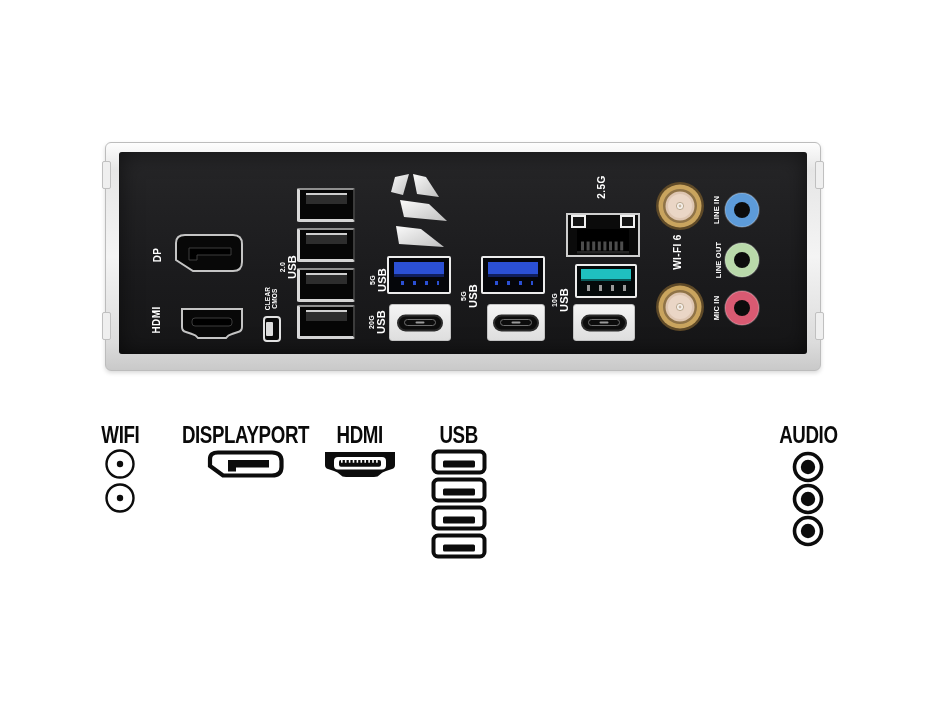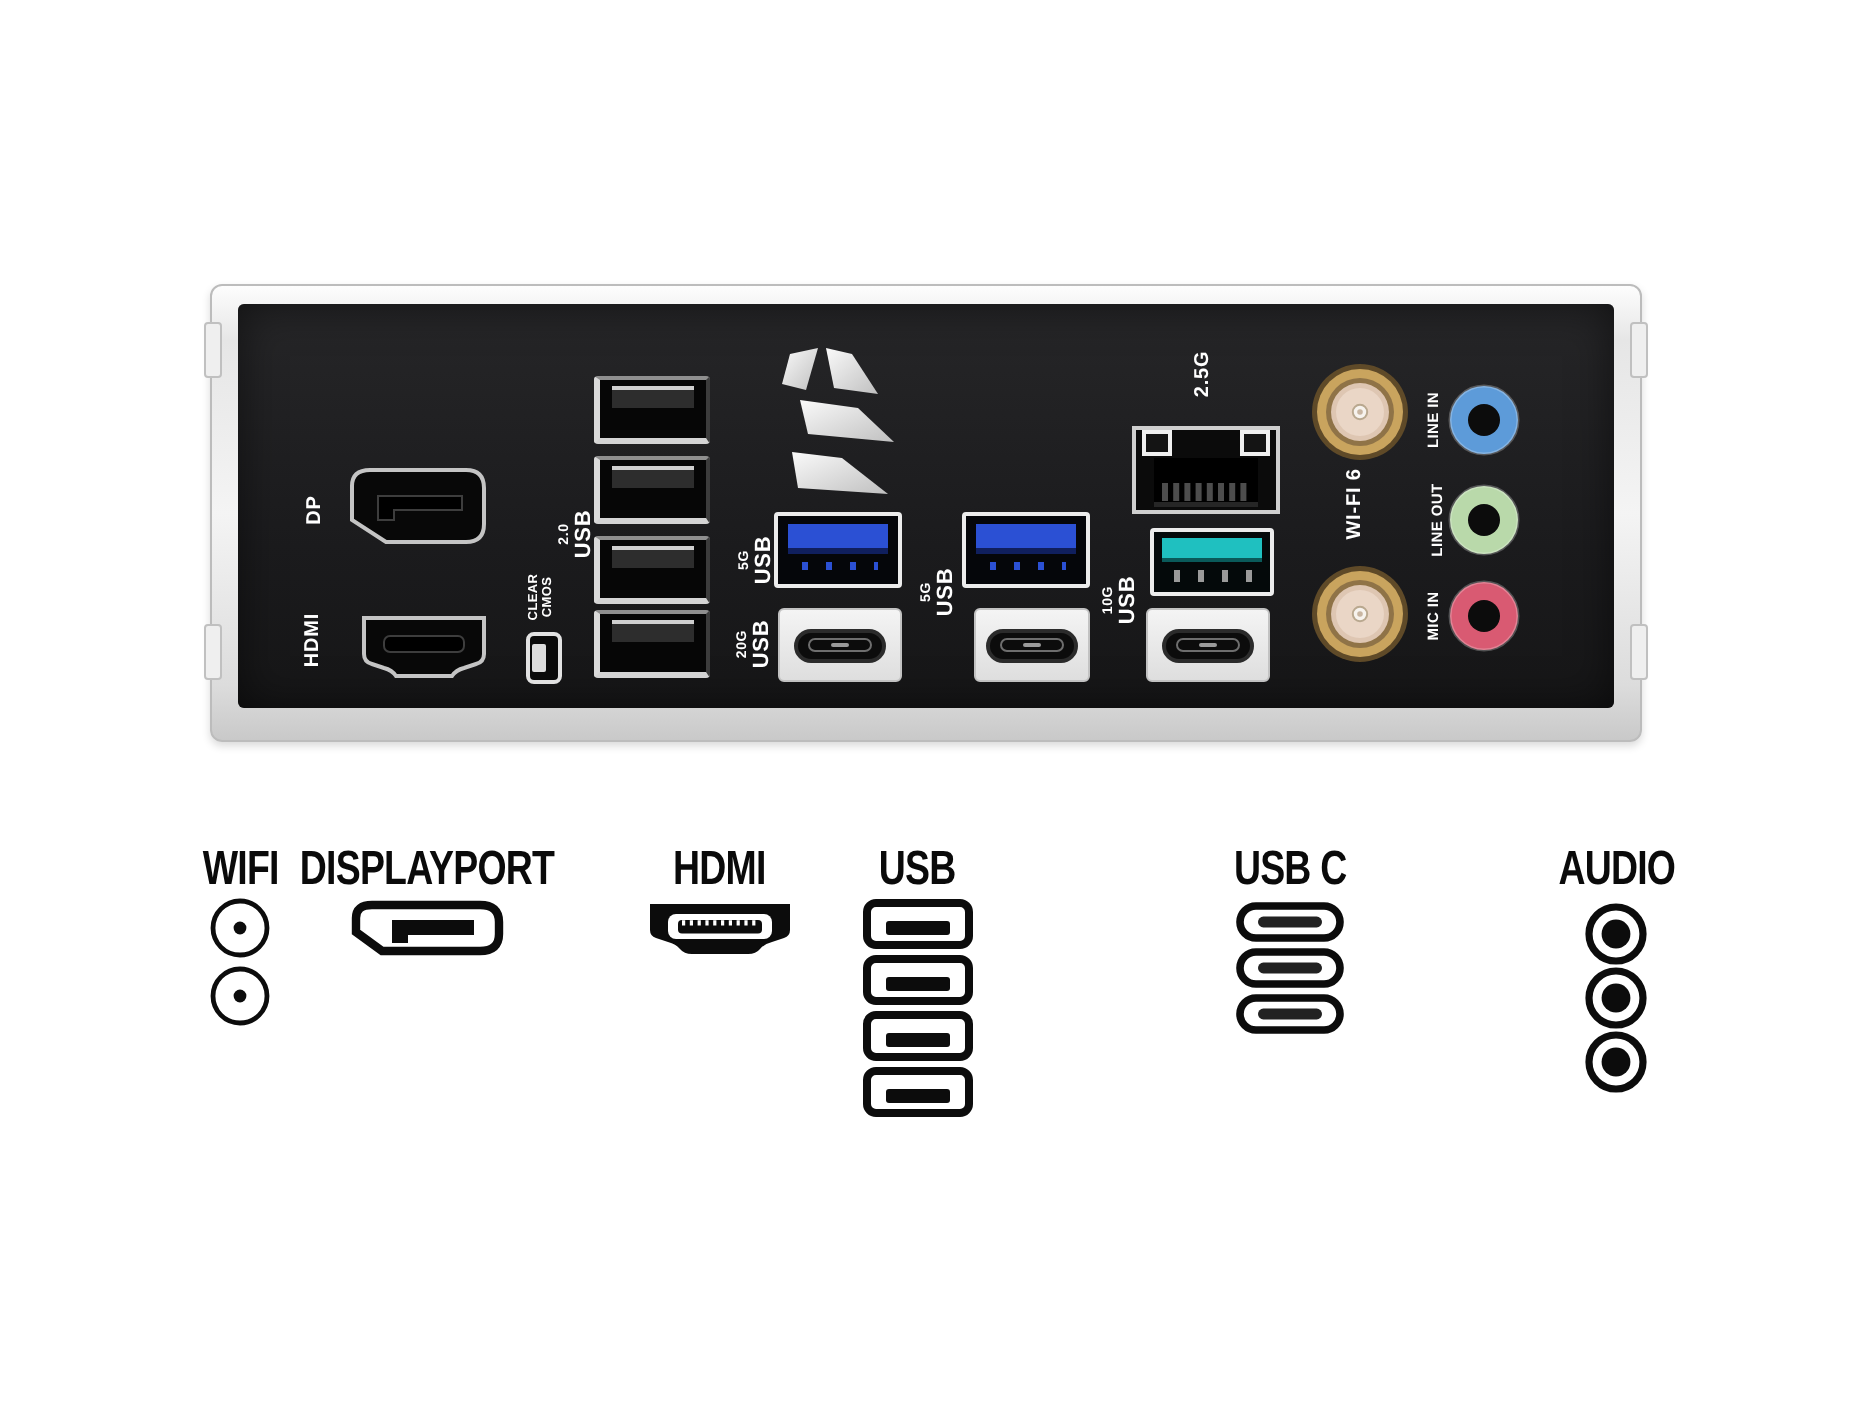--- a/index.html
+++ b/index.html
@@ -215,21 +215,21 @@
         <circle cx="16" cy="16" r="13.5" fill="#fff" stroke="#0c0c0c" stroke-width="2.4"></circle>
         <circle cx="16" cy="16" r="3.2" fill="#0c0c0c"></circle>
       </svg>
       <svg width="32" height="32" viewBox="0 0 32 32">
         <circle cx="16" cy="16" r="13.5" fill="#fff" stroke="#0c0c0c" stroke-width="2.4"></circle>
         <circle cx="16" cy="16" r="3.2" fill="#0c0c0c"></circle>
       </svg>
     </div>
   </div>
 
-  <div class="leg" style="left:150px;width:126px">
+  <div class="leg" style="left:182px;width:126px">
     <div class="leg-label">DISPLAYPORT</div>
     <div class="icons" style="margin-top:2px">
       <svg width="77" height="28" viewBox="0 0 77 28">
         <path d="M11,2.5 H65 Q74.5,2.5 74.5,11 V17 Q74.5,25.5 65,25.5 H16 L3,16 V9 Q3,2.5 11,2.5 Z" fill="#fff" stroke="#0c0c0c" stroke-width="4.2"></path>
         <path d="M21,10 H62 V17.5 H29 V21.5 H21 Z" fill="#0c0c0c"></path>
       </svg>
     </div>
   </div>
 
   <div class="leg" style="left:318px;width:84px">
@@ -260,37 +260,20 @@
         <rect x="12" y="11.5" width="32" height="7" rx="1.5" fill="#0c0c0c"></rect>
       </svg>
       <svg width="56" height="26" viewBox="0 0 56 26">
         <rect x="2.5" y="2.5" width="51" height="21" rx="4.5" fill="#fff" stroke="#0c0c0c" stroke-width="4"></rect>
         <rect x="12" y="11.5" width="32" height="7" rx="1.5" fill="#0c0c0c"></rect>
       </svg>
     </div>
   </div>
 
 
-  <div class="leg" style="left:613px;width:64px">
-    <div class="leg-label">USB C</div>
-    <div class="icons" style="gap:3px;margin-top:3px">
-      <svg width="54" height="20" viewBox="0 0 54 20">
-        <rect x="2" y="2" width="50" height="16" rx="8" fill="#fff" stroke="#0c0c0c" stroke-width="3.8"></rect>
-        <rect x="11" y="7.3" width="32" height="5.4" rx="2.7" fill="#222"></rect>
-      </svg>
-      <svg width="54" height="20" viewBox="0 0 54 20">
-        <rect x="2" y="2" width="50" height="16" rx="8" fill="#fff" stroke="#0c0c0c" stroke-width="3.8"></rect>
-        <rect x="11" y="7.3" width="32" height="5.4" rx="2.7" fill="#222"></rect>
-      </svg>
-      <svg width="54" height="20" viewBox="0 0 54 20">
-        <rect x="2" y="2" width="50" height="16" rx="8" fill="#fff" stroke="#0c0c0c" stroke-width="3.8"></rect>
-        <rect x="11" y="7.3" width="32" height="5.4" rx="2.7" fill="#222"></rect>
-      </svg>
-    </div>
-  </div>
 
 
   <div class="leg" style="left:777px;width:62px">
     <div class="leg-label">AUDIO</div>
     <div class="icons" style="gap:0px;margin-top:3px">
       <svg width="34" height="32" viewBox="0 0 34 32">
         <circle cx="17" cy="16" r="13.5" fill="#fff" stroke="#0c0c0c" stroke-width="3.6"></circle>
         <circle cx="17" cy="16" r="7.2" fill="#0c0c0c"></circle>
       </svg>
       <svg width="34" height="32" viewBox="0 0 34 32">

